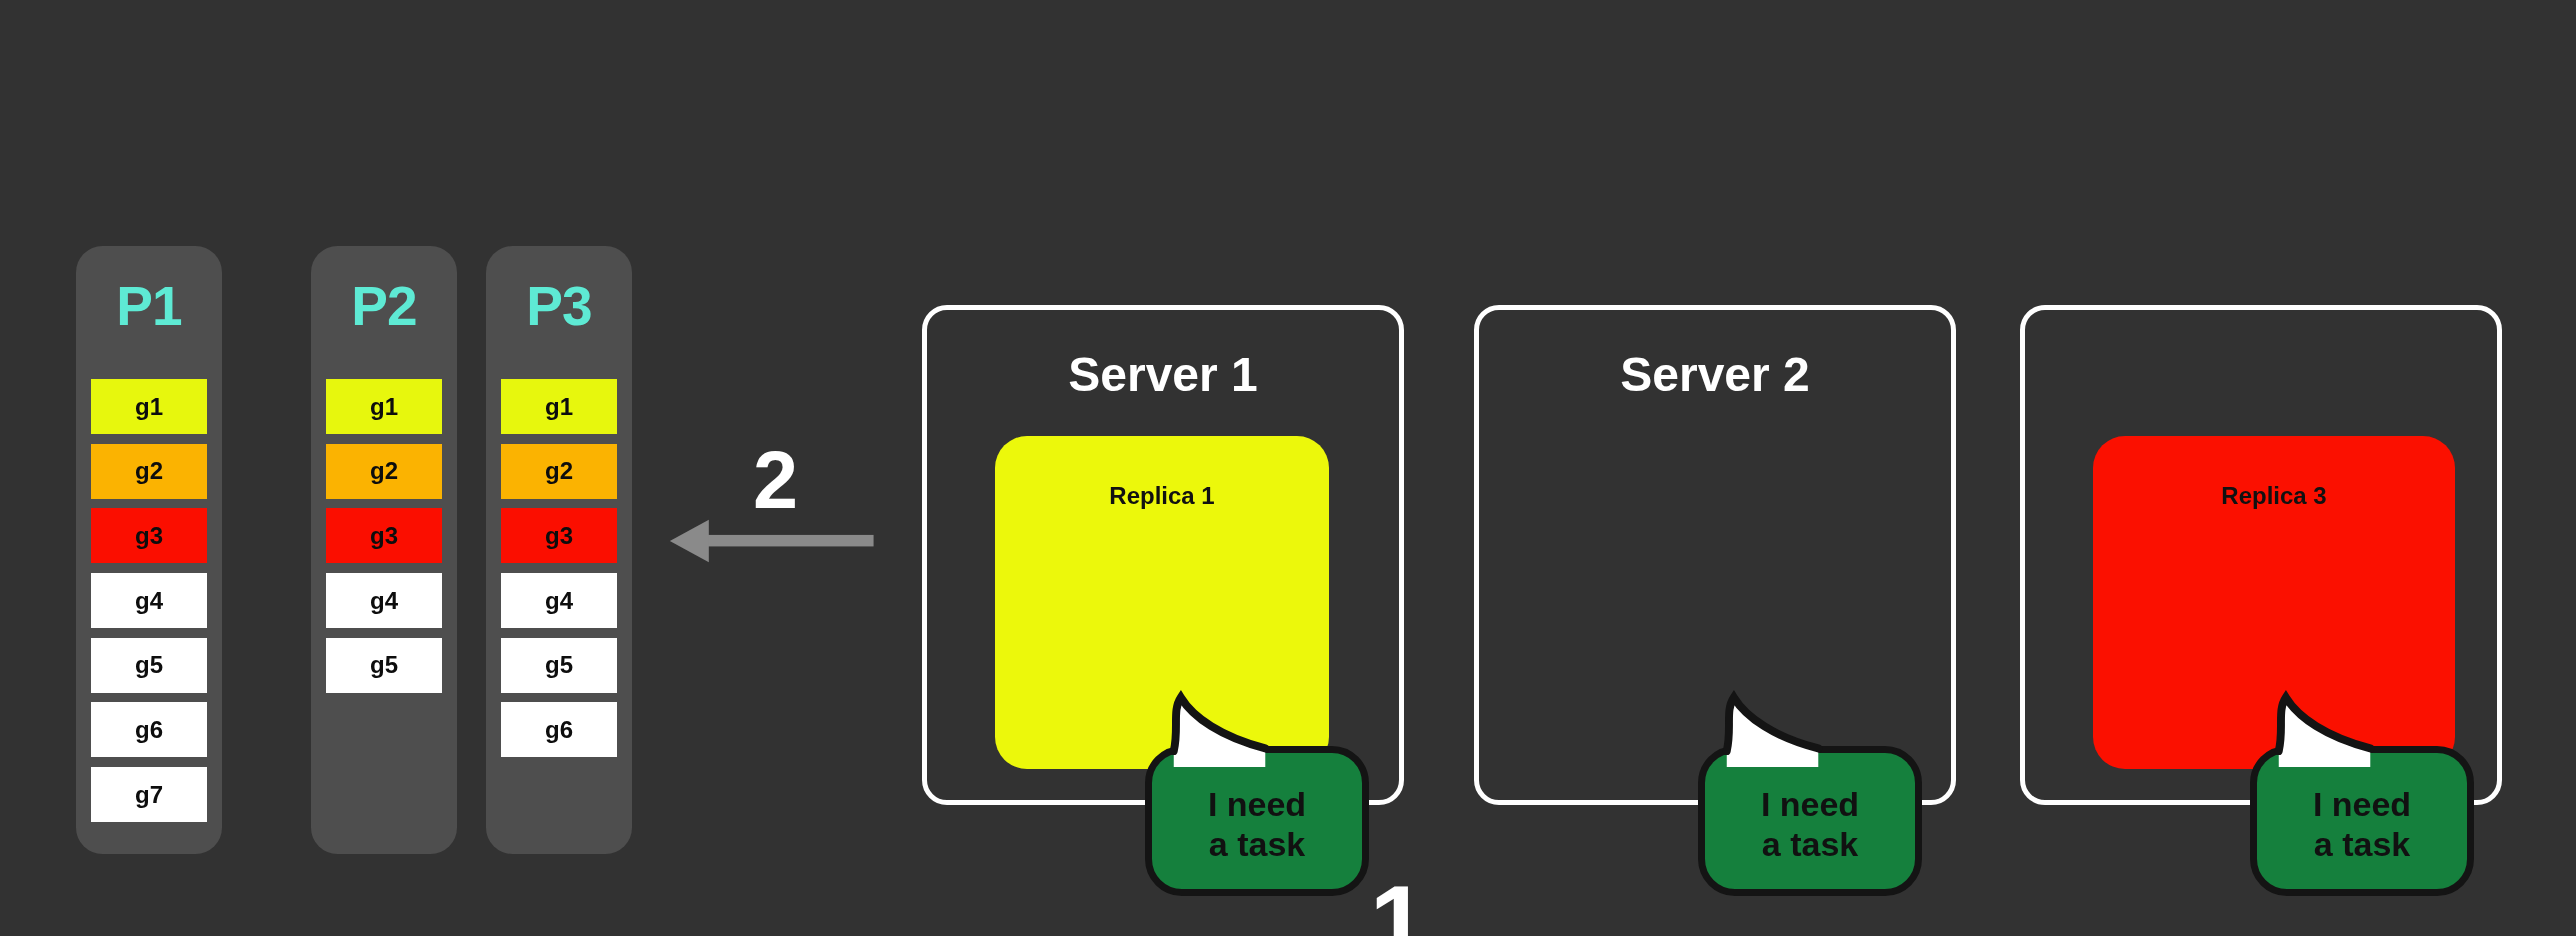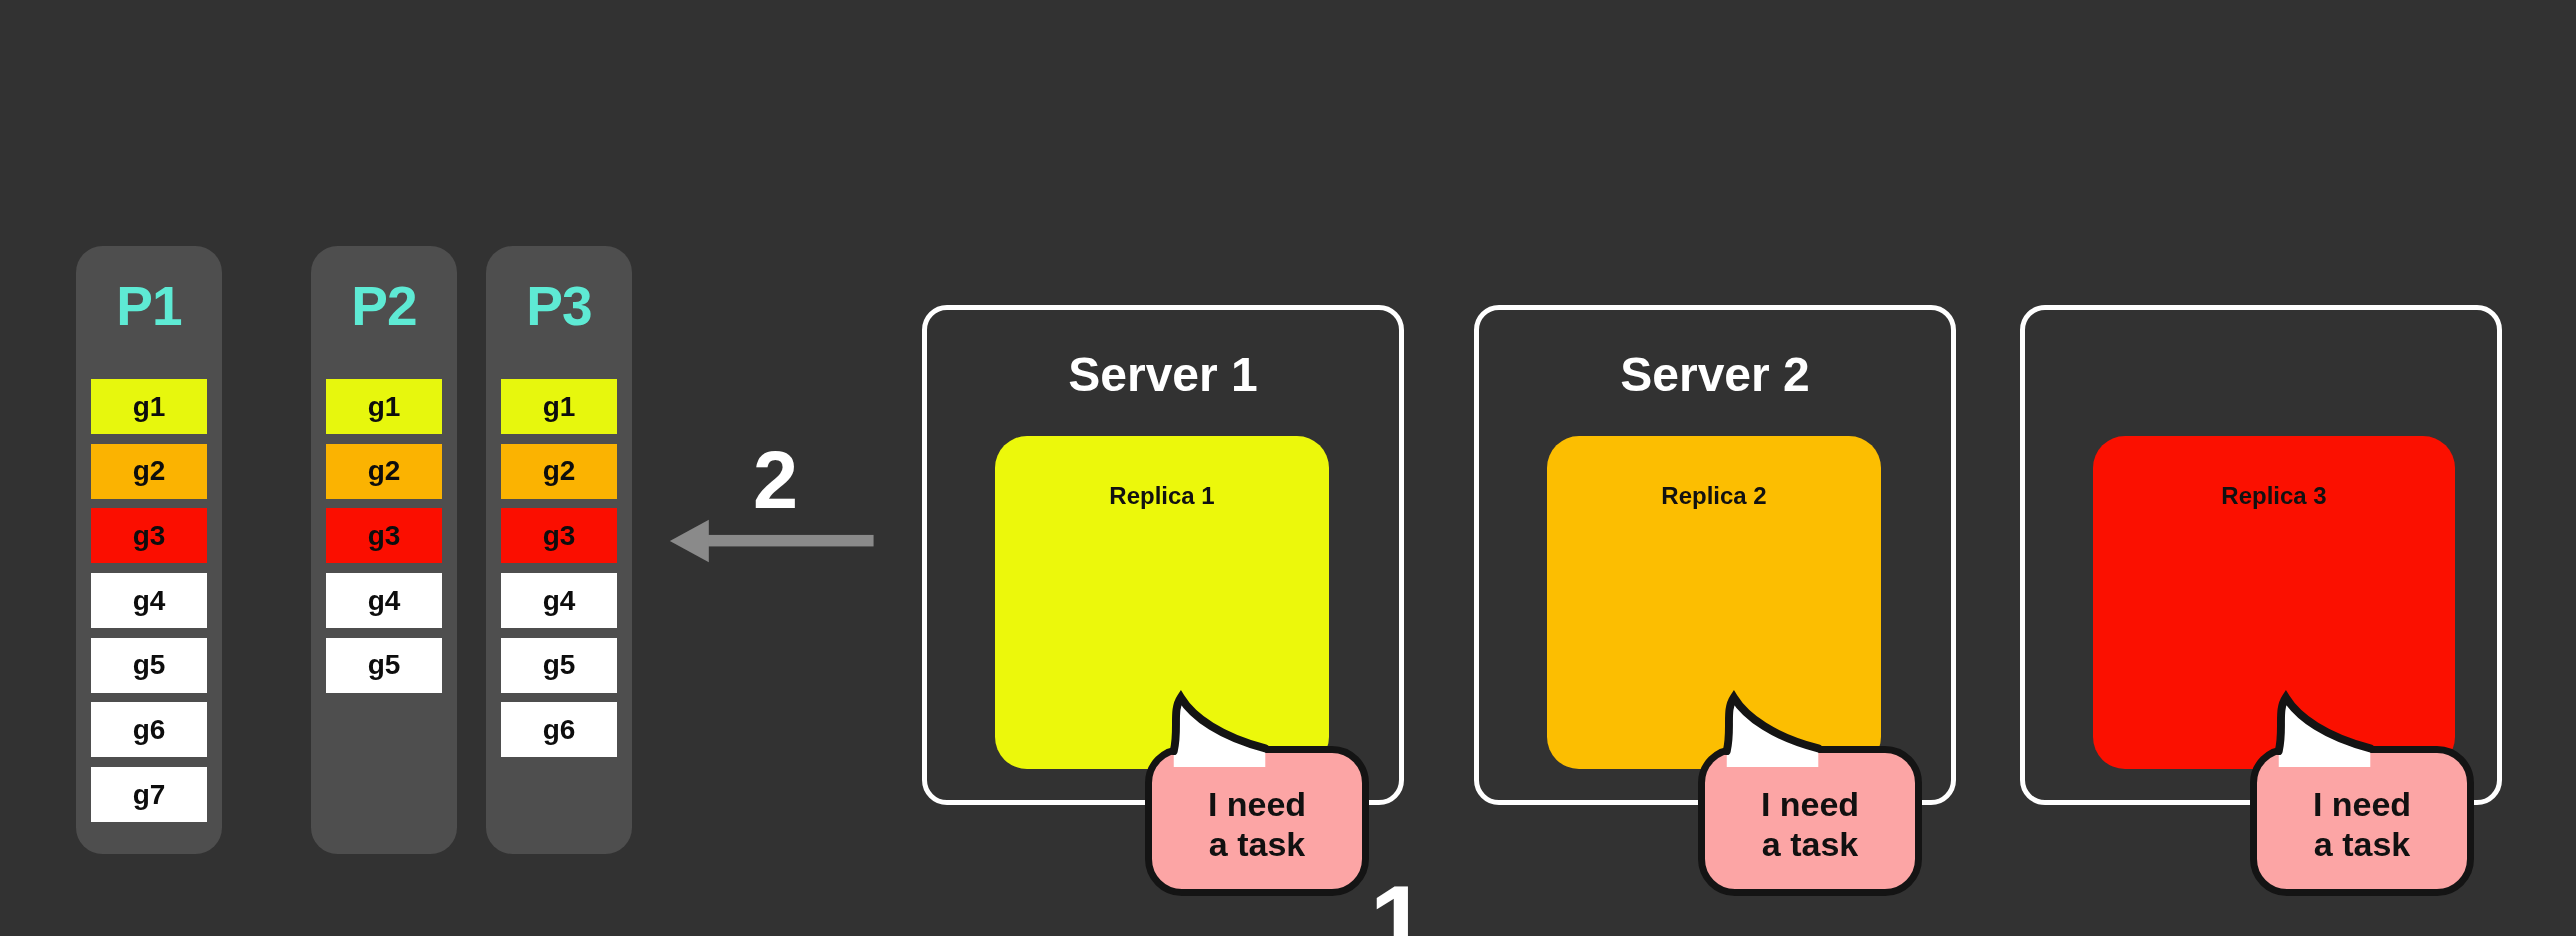--- a/index.html
+++ b/index.html
@@ -38,21 +38,21 @@
     right: 15px;
     display: flex;
     flex-direction: column;
     gap: 9.7px;
   }
   .task-cell {
     height: 55px;
     display: flex;
     align-items: center;
     justify-content: center;
-    font-size: 28px;
+    font-size: 24px;
     font-weight: 700;
     color: #0d0d0d;
     background: #ffffff;
   }
 
   
   .step2-label {
     position: absolute;
     left: 718px;
     top: 438px;
@@ -111,21 +111,21 @@
     font-weight: 700;
     color: #111111;
   }
 
   
   .bubble {
     position: absolute;
     top: 746px;
     width: 224px;
     height: 150px;
-    background: #fca5a5;
+    background: #15803d;
     border: 7px solid #141414;
     border-radius: 37px;
     box-sizing: border-box;
     z-index: 5;
     display: flex;
     flex-direction: column;
     align-items: center;
     justify-content: center;
     padding-top: 5.3px;
     text-align: center;
@@ -209,23 +209,20 @@
 
   <div class="server" style="left:922px">
     <div class="server-title">Server 1</div>
     <div class="replica" style="background-color: rgb(236, 248, 11);">
       <div class="replica-label">Replica 1</div>
     </div>
   </div>
 
   <div class="server" style="left:1474px">
     <div class="server-title">Server 2</div>
-    <div class="replica" style="background-color: rgb(252, 190, 1);">
-      <div class="replica-label">Replica 2</div>
-    </div>
   </div>
 
   <div class="server" style="left:2020px">
     <div class="replica" style="background-color: rgb(251, 16, 0); padding-left: 28px;">
       <div class="replica-label">Replica 3</div>
     </div>
   </div>
 
   <div class="bubble" style="left:1145px">
     <svg class="bubble-tail" viewBox="0 0 140 100">

